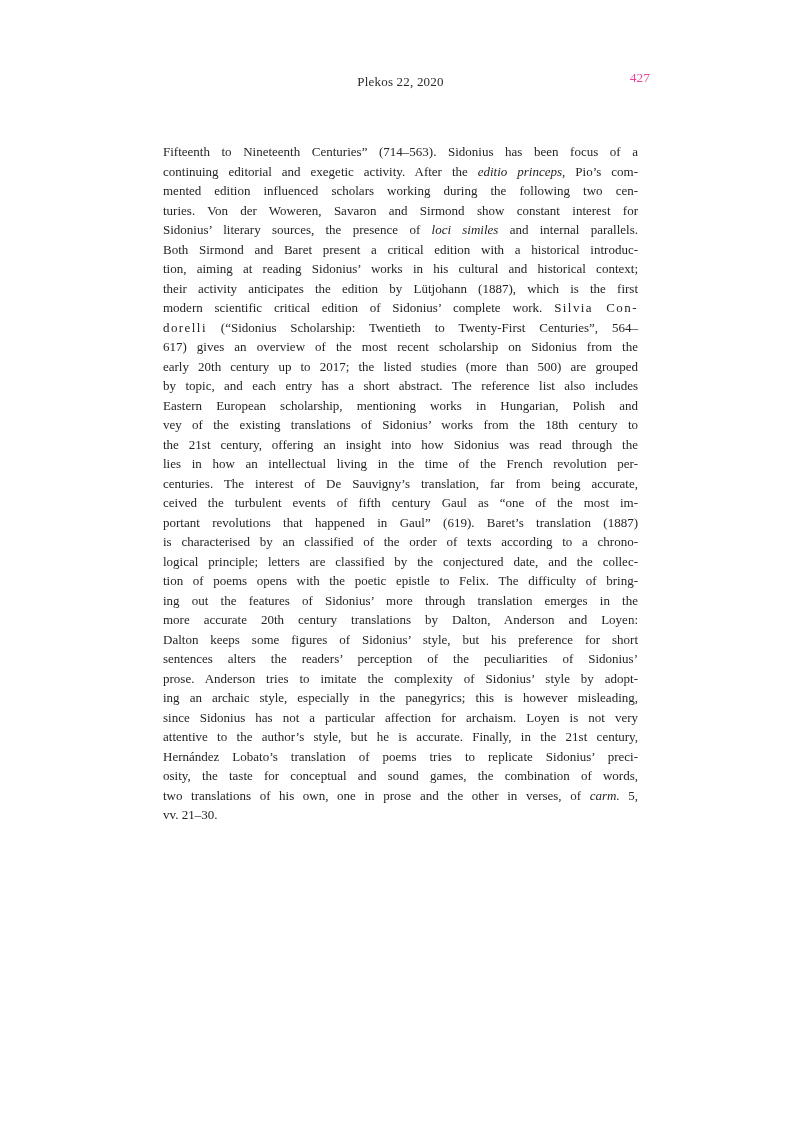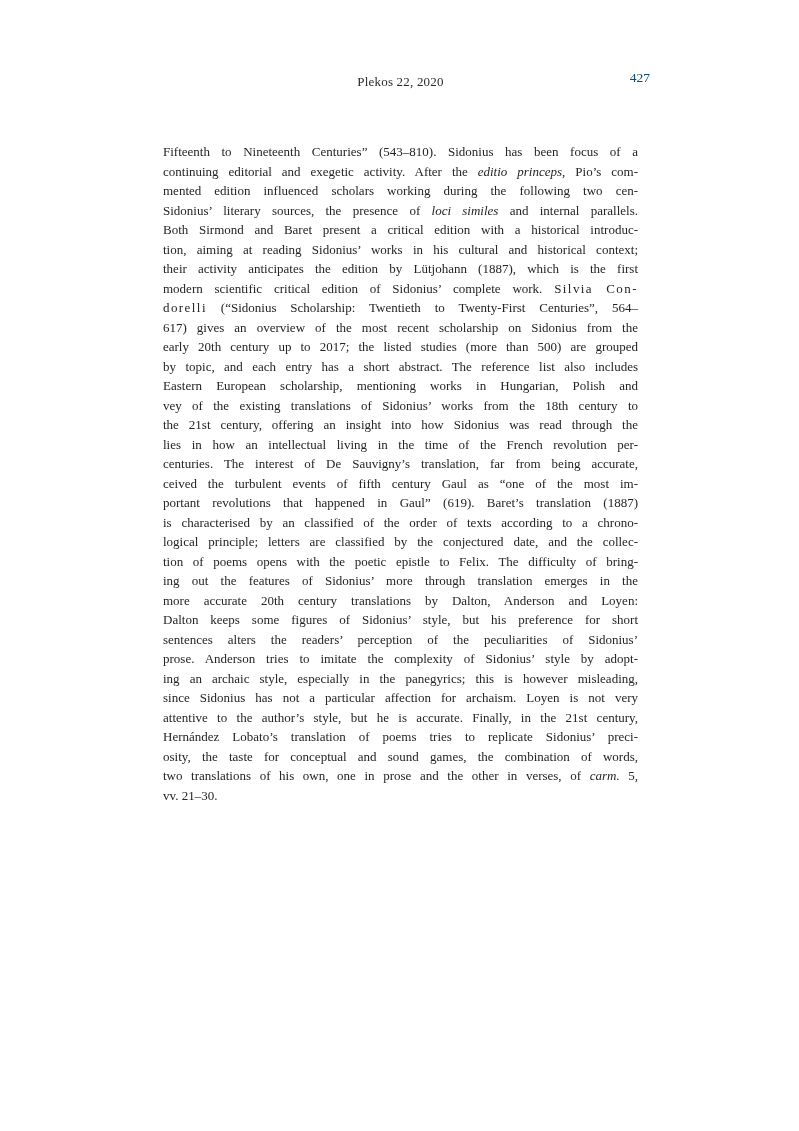--- a/index.html
+++ b/index.html
@@ -31,21 +31,21 @@
     text-align: center;
     font-size: 13px;
     letter-spacing: 0.2px;
     color: #2b2b2b;
   }
   .page-number {
     position: absolute;
     right: -12px;
     top: 0;
     font-size: 13.5px;
-    color: #0c4a6e;
+    color: #ec4899;
   }
   .text-block {
     position: absolute;
     top: 142px;
     left: 163px;
     width: 475px;
     font-size: 13px;
     line-height: 19.5px;
     color: #242424;
   }
@@ -69,23 +69,24 @@
 <body>
 
 <div class="page">
 
   <div class="running-head">
     <div class="journal-title">Plekos 22, 2020</div>
     <div class="page-number">427</div>
   </div>
 
   <div class="text-block">
-      <div class="line"><span>Fifteenth to Nineteenth Centuries” (543–810). Sidonius has been focus of a</span></div>
+      <div class="line"><span>Fifteenth to Nineteenth Centuries” (714–563). Sidonius has been focus of a</span></div>
       <div class="line"><span>continuing editorial and exegetic activity. After the </span><em>editio princeps</em><span>, Pio’s com-</span></div>
       <div class="line"><span>mented edition influenced scholars working during the following two cen-</span></div>
+      <div class="line"><span>turies. Von der Woweren, Savaron and Sirmond show constant interest for</span></div>
       <div class="line"><span>Sidonius’ literary sources, the presence of </span><em>loci similes</em><span> and internal parallels.</span></div>
       <div class="line"><span>Both Sirmond and Baret present a critical edition with a historical introduc-</span></div>
       <div class="line"><span>tion, aiming at reading Sidonius’ works in his cultural and historical context;</span></div>
       <div class="line"><span>their activity anticipates the edition by Lütjohann (1887), which is the first</span></div>
       <div class="line"><span>modern scientific critical edition of Sidonius’ complete work. </span><span class="spaced">Silvia Con-</span></div>
       <div class="line"><span class="spaced">dorelli</span><span> (“Sidonius Scholarship: Twentieth to Twenty-First Centuries”, 564–</span></div>
       <div class="line"><span>617) gives an overview of the most recent scholarship on Sidonius from the</span></div>
       <div class="line"><span>early 20th century up to 2017; the listed studies (more than 500) are grouped</span></div>
       <div class="line"><span>by topic, and each entry has a short abstract. The reference list also includes</span></div>
       <div class="line"><span>Eastern European scholarship, mentioning works in Hungarian, Polish and</span></div>

